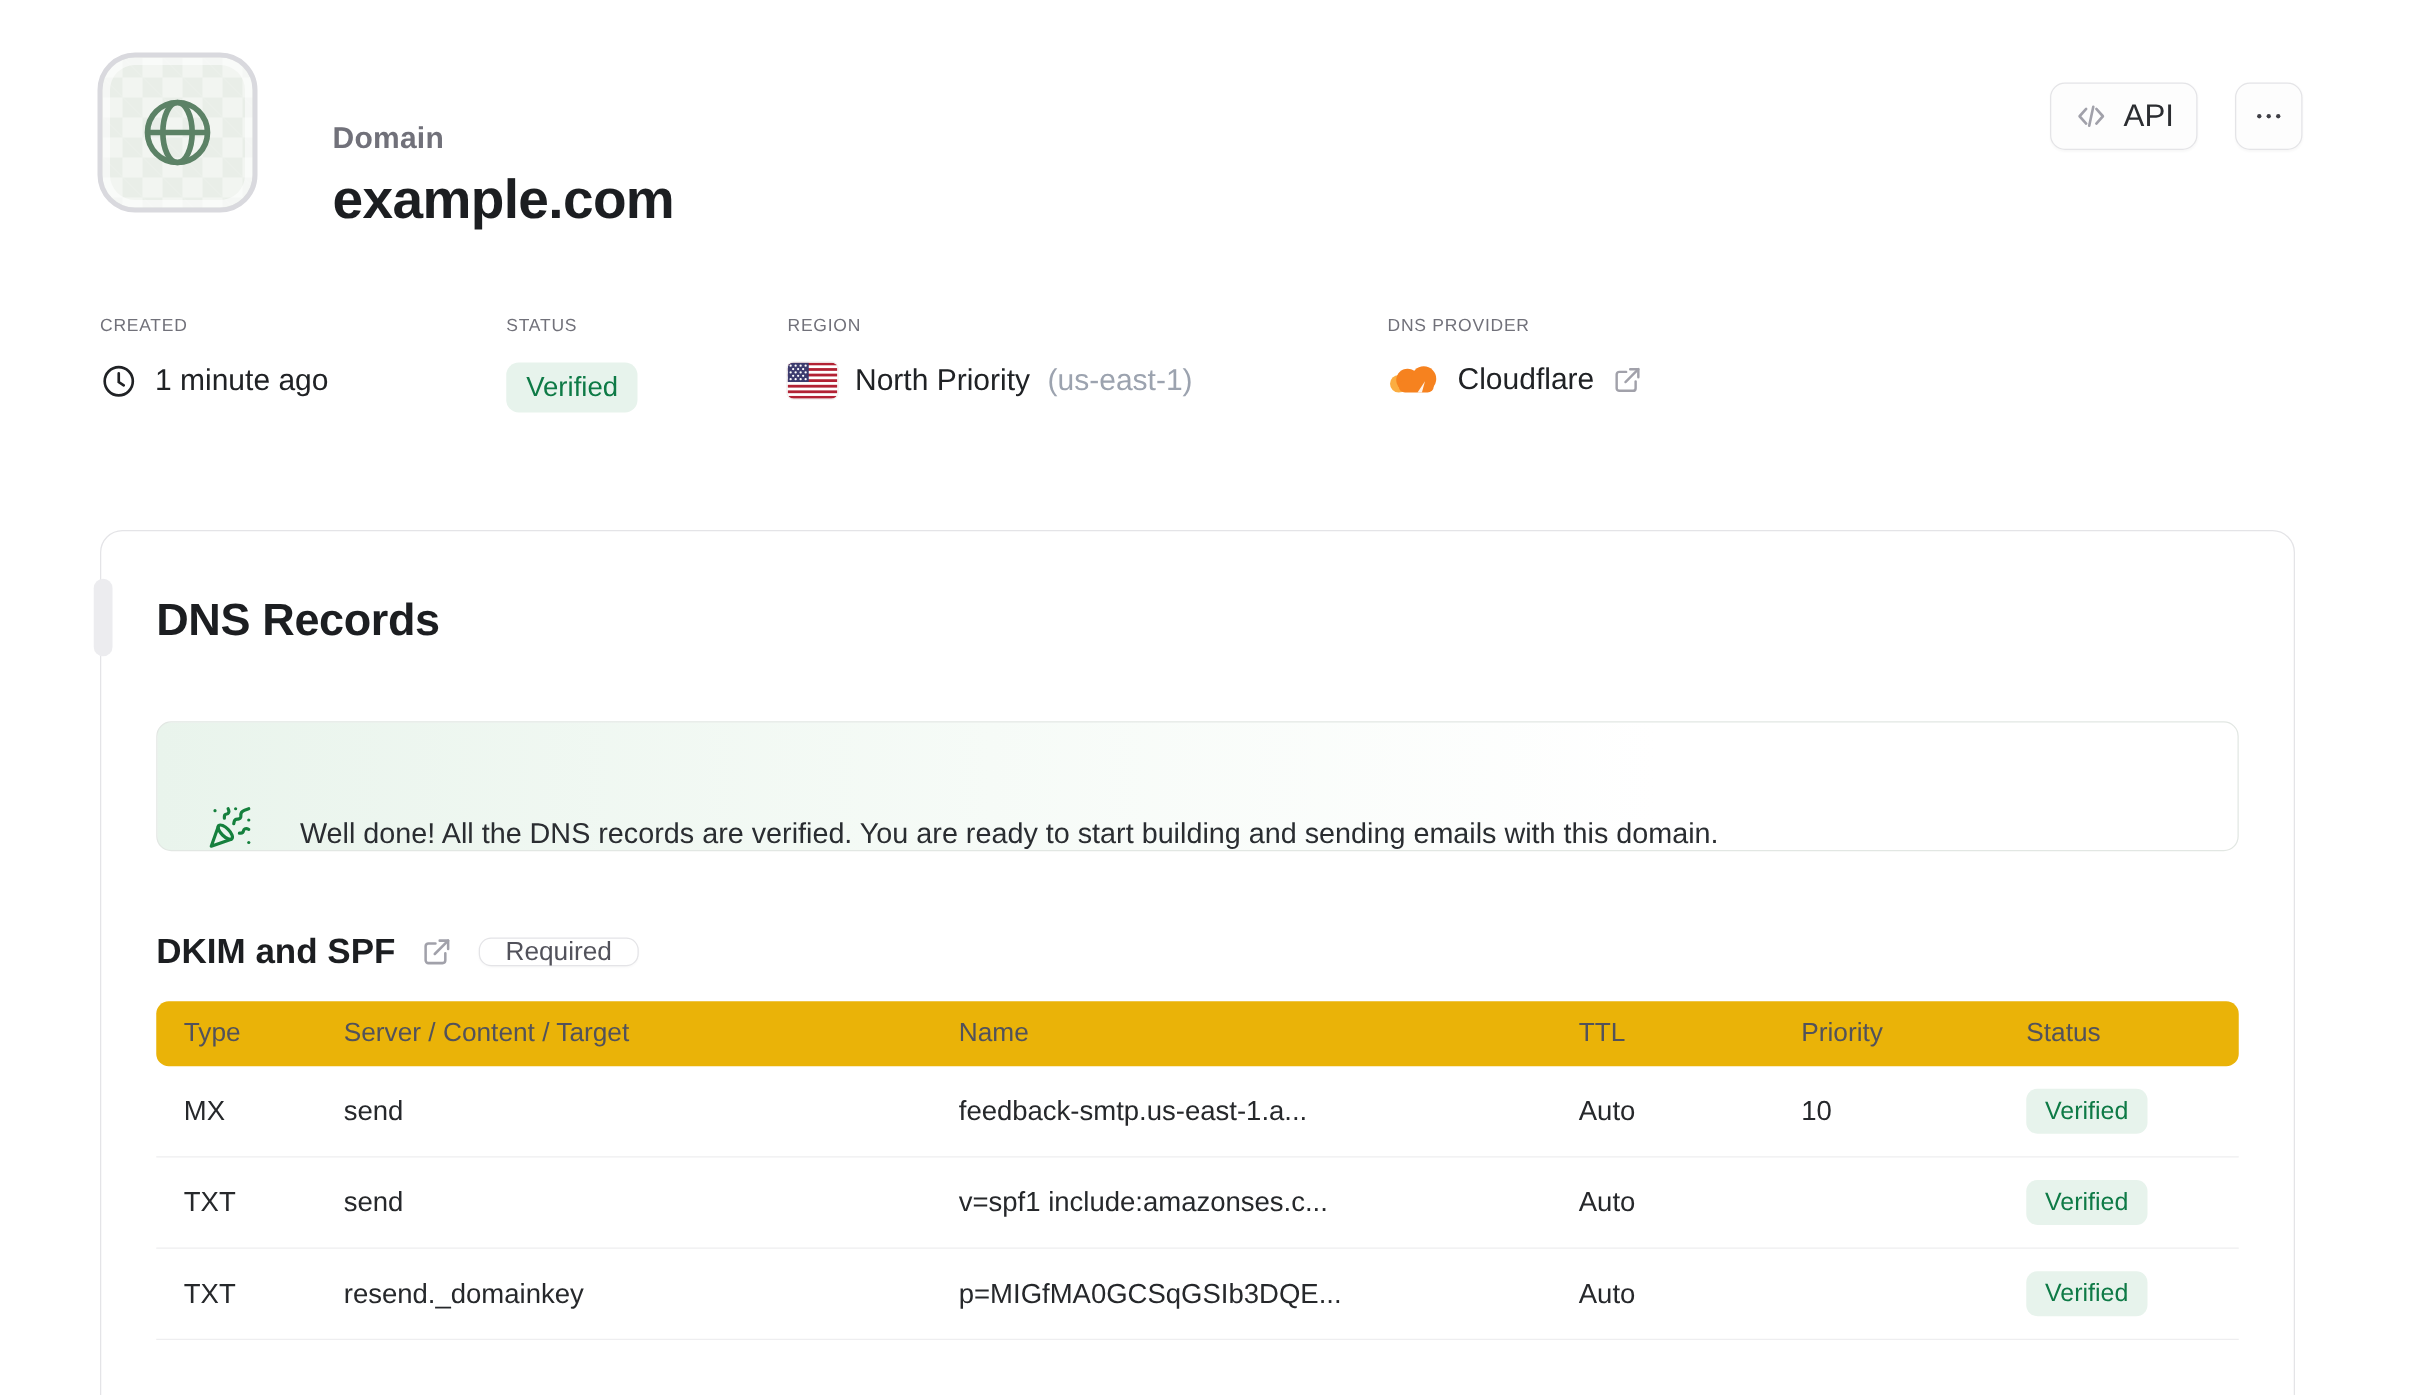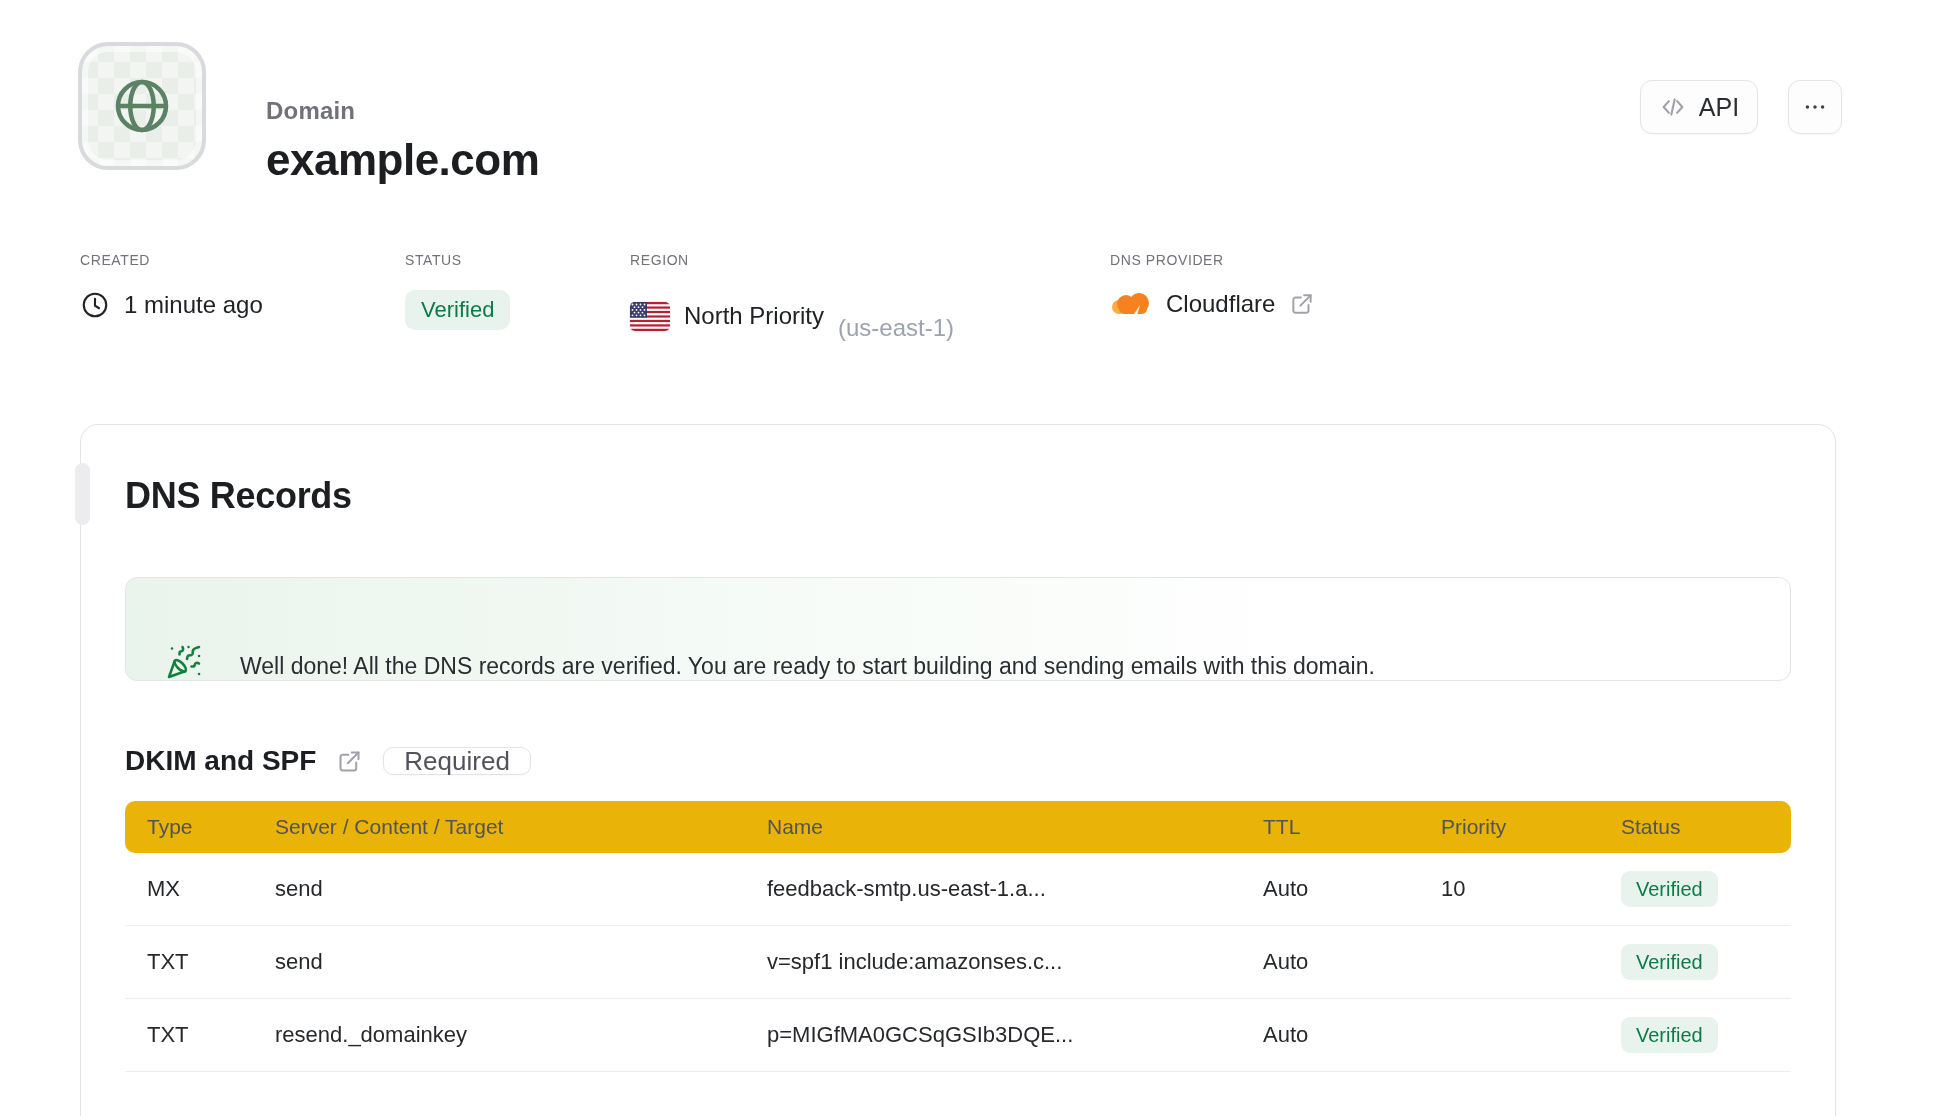--- a/index.html
+++ b/index.html
@@ -17,35 +17,35 @@
       linear-gradient(45deg,#e9eee8 25%,transparent 25%,transparent 75%,#e9eee8 75%),
       linear-gradient(45deg,#e9eee8 25%,transparent 25%,transparent 75%,#e9eee8 75%);
     background-position:0 0,16px 16px; background-size:32px 32px;
     box-shadow: inset 0 0 0 6px rgba(255,255,255,.55);
     display:flex; align-items:center; justify-content:center;
   }
   .head-text { position:absolute; left:266px; top:56px; }
   .eyebrow { font-size:24px; font-weight:700; color:#71717a; letter-spacing:.2px;margin-top:41px; }
   .page-title { font-size:44px; font-weight:700; color:#1c1e21; margin-top:10px; letter-spacing:-.5px; }
 
-  .head-actions { position:absolute; top:80px; left:1640px; display:flex; gap:30px; }
+  .head-actions { position:absolute; top:66px; left:1640px; display:flex; gap:30px; }
   .btn {
     display:flex; align-items:center; justify-content:center; gap:12px;
     height:54px; border:1px solid #e4e4e7; border-radius:12px; background:#fdfdfd;
     font-size:25px; color:#2b2d31; cursor:pointer;
     box-shadow:0 1px 2px rgba(0,0,0,.03);
   }
   .btn-api { width:118px; }
   .btn-more { width:54px; }
 
   
   .meta-col { position:absolute; top:252px; }
   .meta-label { font-size:14px; font-weight:500; color:#71717a; letter-spacing:.6px; }
   .meta-value { margin-top:22px; display:flex; align-items:center; gap:14px; font-size:24px; color:#202225; }
-  .meta-dim { color:#9ca3af;margin-top:24px; }
+  .meta-dim { color:#9ca3af; }
   .badge-green {
     display:inline-block; background:#e7f3ec; color:#0e7a46; font-size:22px; font-weight:500;
     padding:8px 16px; border-radius:10px; line-height:1.1;
   }
   .flag-wrap { width:40px; height:29px; border-radius:5px; overflow:hidden; display:inline-flex; box-shadow:0 0 0 1px rgba(0,0,0,.06); }
 
   
   .card {
     position:absolute; left:80px; top:424px; width:1756px; height:760px;
     border:1px solid #e4e4e7; border-radius:18px; background:#fff; padding:0 44px;
@@ -57,21 +57,21 @@
     margin-top:60px; height:104px; border:1px solid #e2e7e3; border-radius:12px;
     background:linear-gradient(to right, #e9f4ec 0%, #f6fbf7 40%, #ffffff 72%);
     display:flex; align-items:flex-end; gap:38px; padding:0 40px;
   }
   .banner-text { font-size:23px; color:#2a2d31; }
 
   .section-head { margin-top:64px; display:flex; align-items:center; gap:20px; }
   .section-title { font-size:28px; font-weight:700; color:#1c1e21; }
   .badge-outline {
     border:1px solid #e4e4e7; border-radius:10px; background:#fff; color:#52525b;
-    font-size:26px; padding:0 20px; line-height:1; box-shadow:0 1px 2px rgba(0,0,0,.03);
+    font-size:21px; padding:0 20px; line-height:1; box-shadow:0 1px 2px rgba(0,0,0,.03);
   }
 
   
   .dns-table { margin-top:24px; width:100%; }
   .trow {
     display:grid; grid-template-columns:128px 492px 496px 178px 180px 1fr;
     align-items:center;
   }
   .thead { background:#eab308; border-radius:10px; height:52px; }
   .thead .tcell { font-size:21px; font-weight:500; color:#52525b; }

